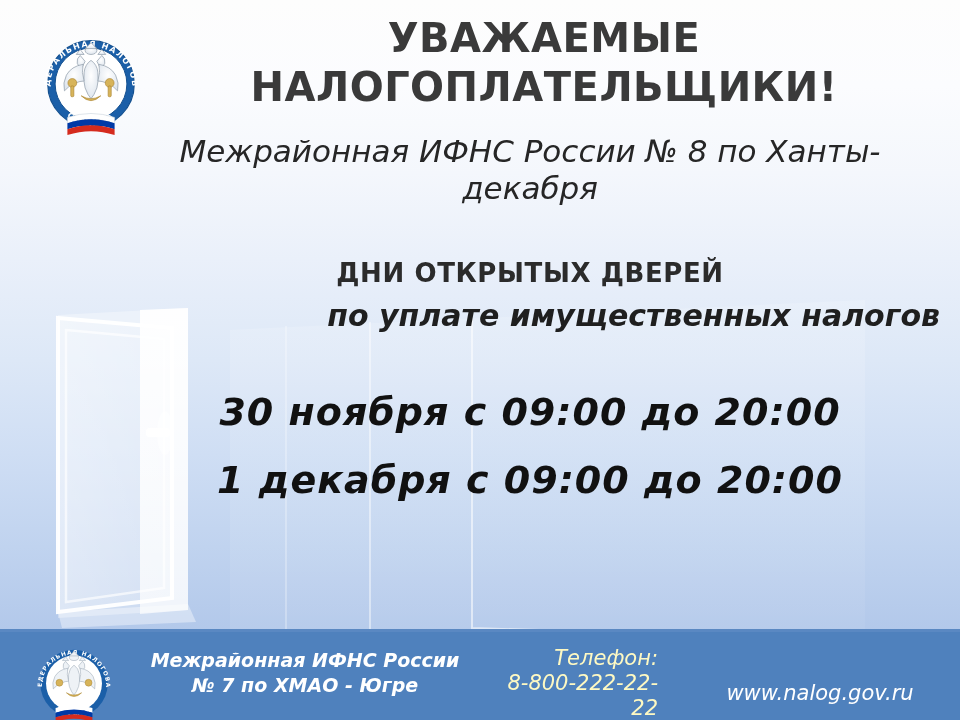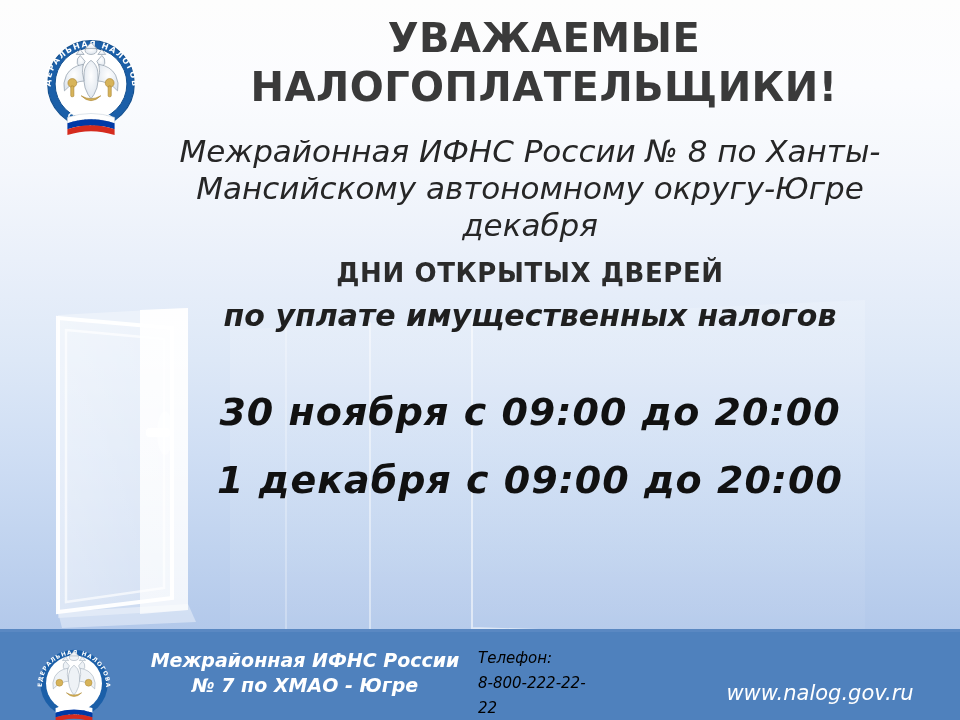--- a/index.html
+++ b/index.html
@@ -54,21 +54,21 @@
   #org-block span{display:block;}
 
   #event-line{
     position:absolute;left:120px;top:255px;width:820px;
     text-align:center;color:#2b2b2b;
     font-size:26px;line-height:36px;font-weight:600;
     letter-spacing:.6px;
   }
   #event-sub{
     position:absolute;left:120px;top:298px;width:820px;
-    text-align:center;color:#1f1f1f;
+    text-align:right;color:#1f1f1f;
     font-size:30px;line-height:36px;font-style:italic;font-weight:800;
   }
 
   
   #dates{
     position:absolute;left:120px;top:378px;width:820px;text-align:center;
   }
   #dates .date-line{
     display:block;color:#111;
     font-size:38px;line-height:68px;font-style:italic;font-weight:800;
@@ -86,22 +86,22 @@
     position:absolute;left:28px;top:4px;width:92px;height:92px;
   }
   #footer-office{
     position:absolute;left:140px;top:16px;width:330px;
     text-align:center;color:#ffffff;
     font-size:19px;line-height:25px;font-style:italic;font-weight:600;
   }
   #footer-office span{display:block;}
   #footer-phone{
     position:absolute;left:478px;top:14px;width:180px;
-    text-align:left;color:#000000;
-    font-size:15px;line-height:25px;font-style:italic;font-weight:500;
+    text-align:right;color:#fef9c3;
+    font-size:21px;line-height:25px;font-style:italic;font-weight:500;
   }
   #footer-phone span{display:block;}
   #footer-site{
     position:absolute;left:700px;top:32px;width:240px;
     text-align:center;color:#ffffff;
     font-size:21px;line-height:26px;font-style:italic;font-weight:500;margin-top:16px;
   }
 </style>
 </head>
 <body>
@@ -196,21 +196,20 @@
     </svg>
   </div>
 
   <div id="title-block" class="hand">
     <span class="l1">УВАЖАЕМЫЕ</span>
     <span class="l2">НАЛОГОПЛАТЕЛЬЩИКИ!</span>
   </div>
 
   <div id="org-block" class="hand">
     <span>Межрайонная ИФНС России № 8 по Ханты-</span>
-    <span>Мансийскому автономному округу-Югре</span>
     <span>декабря</span>
   </div>
 
   <div id="event-line" class="hand">ДНИ ОТКРЫТЫХ ДВЕРЕЙ</div>
   <div id="event-sub" class="hand">по уплате имущественных налогов</div>
 
   <div id="dates" class="hand">
     <span class="date-line">30 ноября с 09:00 до 20:00</span>
     <span class="date-line">1 декабря с 09:00 до 20:00</span>
   </div>

